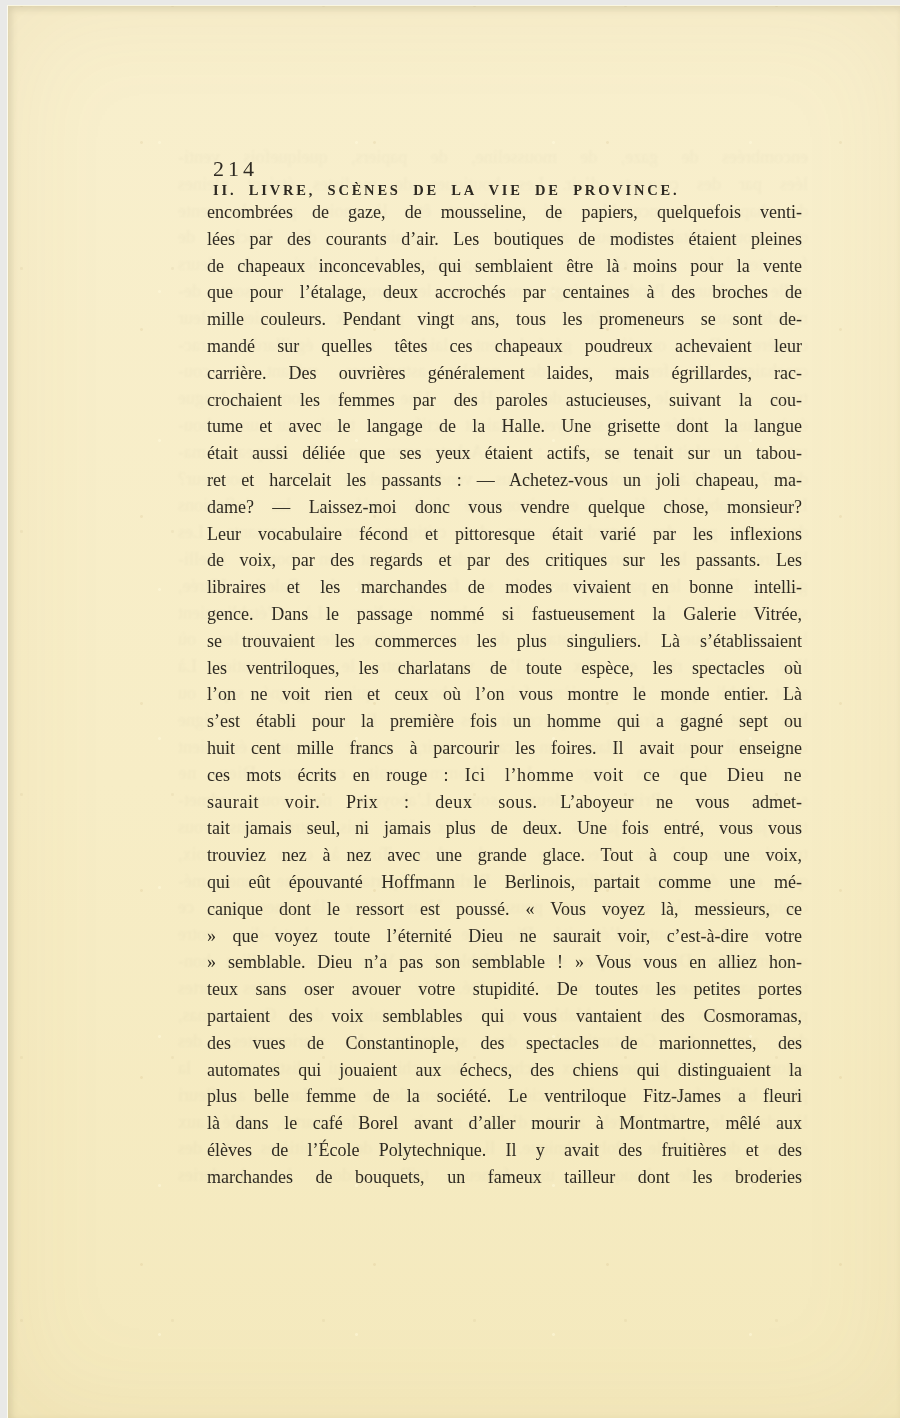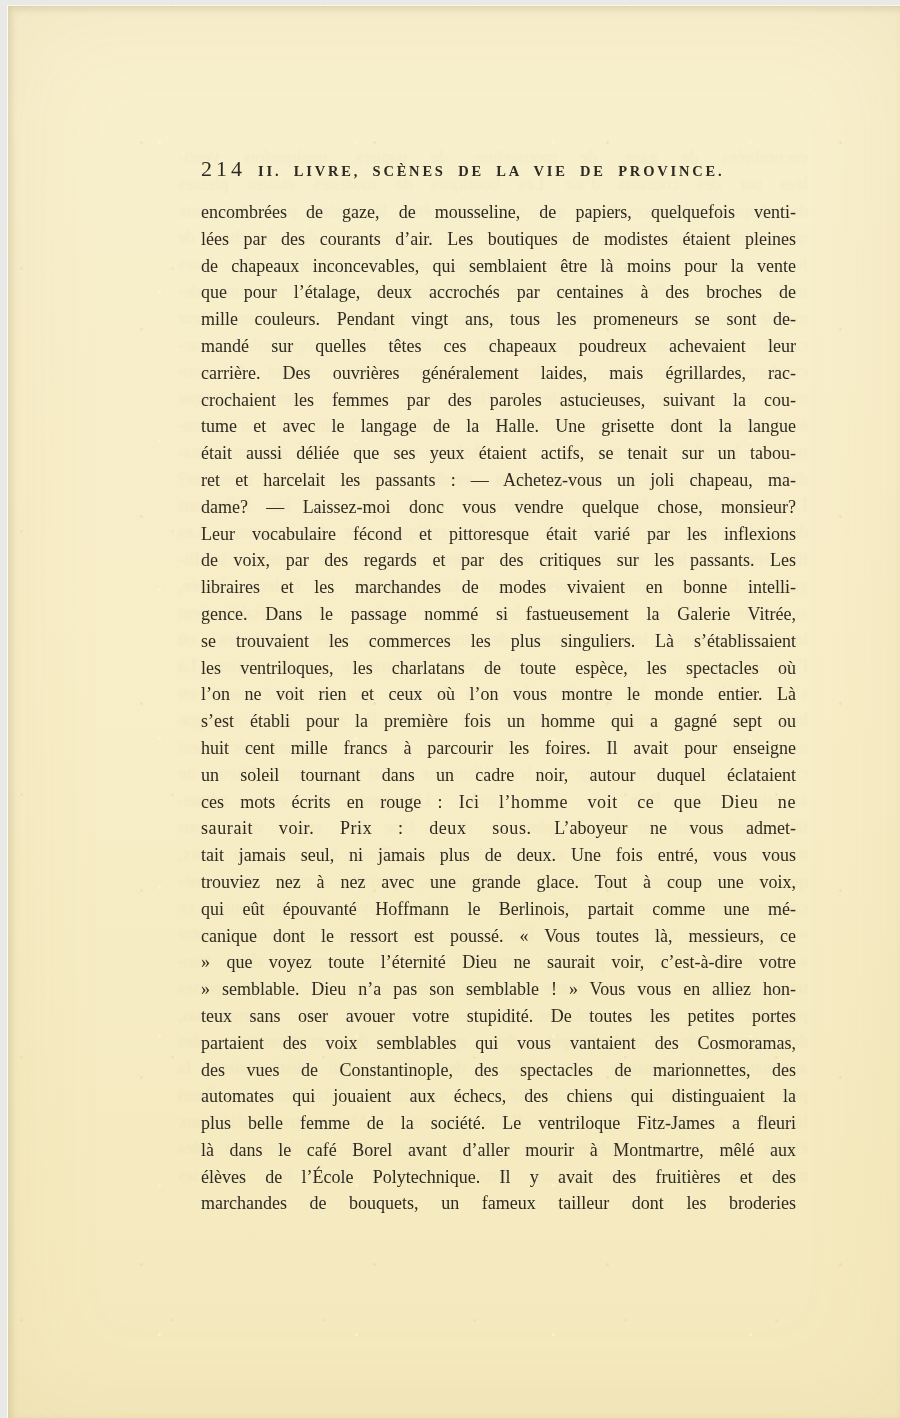--- a/index.html
+++ b/index.html
@@ -33,36 +33,37 @@
       radial-gradient(circle, rgba(255,250,220,0.5) 0 1px, transparent 2px);
     background-size: 233px 187px, 151px 263px, 197px 149px;
     background-position: 17px 43px, 89px 131px, 53px 211px;
     pointer-events: none;
   }
   .header-row {
     position: absolute;
     left: 193px; top: 150px; width: 596px;
     display: flex; align-items: baseline;
     color: #2e2a22;
+    flex-direction: column;
   }
   .pagenum {
     font-size: 22px;
     letter-spacing: 4px;
   }
   .running {
     margin-left: 12px;
     font-size: 14.5px;
     font-weight: bold;
     letter-spacing: 2.8px;
     word-spacing: 6px;
     white-space: nowrap;
   }
   .body-text {
     position: absolute;
-    left: 193px; top: 193px; width: 595px;
+    left: 199px; top: 193px; width: 595px;
     color: #2e2a22;
   }
   .line {
     height: 26.8px;
     line-height: 26.8px;
     font-size: 18px;
     text-align: justify;
     text-align-last: justify;
     overflow: hidden;
   }
@@ -147,27 +148,26 @@
         <div class="line"><span>dame? — Laissez-moi donc vous vendre quelque chose, monsieur?</span></div>
         <div class="line"><span>Leur vocabulaire fécond et pittoresque était varié par les inflexions</span></div>
         <div class="line"><span>de voix, par des regards et par des critiques sur les passants. Les</span></div>
         <div class="line"><span>libraires et les marchandes de modes vivaient en bonne intelli-</span></div>
         <div class="line"><span>gence. Dans le passage nommé si fastueusement la Galerie Vitrée,</span></div>
         <div class="line"><span>se trouvaient les commerces les plus singuliers. Là s’établissaient</span></div>
         <div class="line"><span>les ventriloques, les charlatans de toute espèce, les spectacles où</span></div>
         <div class="line"><span>l’on ne voit rien et ceux où l’on vous montre le monde entier. Là</span></div>
         <div class="line"><span>s’est établi pour la première fois un homme qui a gagné sept ou</span></div>
         <div class="line"><span>huit cent mille francs à parcourir les foires. Il avait pour enseigne</span></div>
-        <div class="line"><span>un soleil tournant dans un cadre noir, autour duquel éclataient</span></div>
         <div class="line"><span>ces mots écrits en rouge : </span><span class="it">Ici l’homme voit ce que Dieu ne</span></div>
         <div class="line"><span class="it">saurait voir. Prix : deux sous.</span><span> L’aboyeur ne vous admet-</span></div>
         <div class="line"><span>tait jamais seul, ni jamais plus de deux. Une fois entré, vous vous</span></div>
         <div class="line"><span>trouviez nez à nez avec une grande glace. Tout à coup une voix,</span></div>
         <div class="line"><span>qui eût épouvanté Hoffmann le Berlinois, partait comme une mé-</span></div>
-        <div class="line"><span>canique dont le ressort est poussé. « Vous toutes là, messieurs, ce</span></div>
+        <div class="line"><span>canique dont le ressort est poussé. « Vous voyez là, messieurs, ce</span></div>
         <div class="line"><span>» que voyez toute l’éternité Dieu ne saurait voir, c’est-à-dire votre</span></div>
         <div class="line"><span>» semblable. Dieu n’a pas son semblable ! » Vous vous en alliez hon-</span></div>
         <div class="line"><span>teux sans oser avouer votre stupidité. De toutes les petites portes</span></div>
         <div class="line"><span>partaient des voix semblables qui vous vantaient des Cosmoramas,</span></div>
         <div class="line"><span>des vues de Constantinople, des spectacles de marionnettes, des</span></div>
         <div class="line"><span>automates qui jouaient aux échecs, des chiens qui distinguaient la</span></div>
         <div class="line"><span>plus belle femme de la société. Le ventriloque Fitz-James a fleuri</span></div>
         <div class="line"><span>là dans le café Borel avant d’aller mourir à Montmartre, mêlé aux</span></div>
         <div class="line"><span>élèves de l’École Polytechnique. Il y avait des fruitières et des</span></div>
         <div class="line"><span>marchandes de bouquets, un fameux tailleur dont les broderies</span></div>

